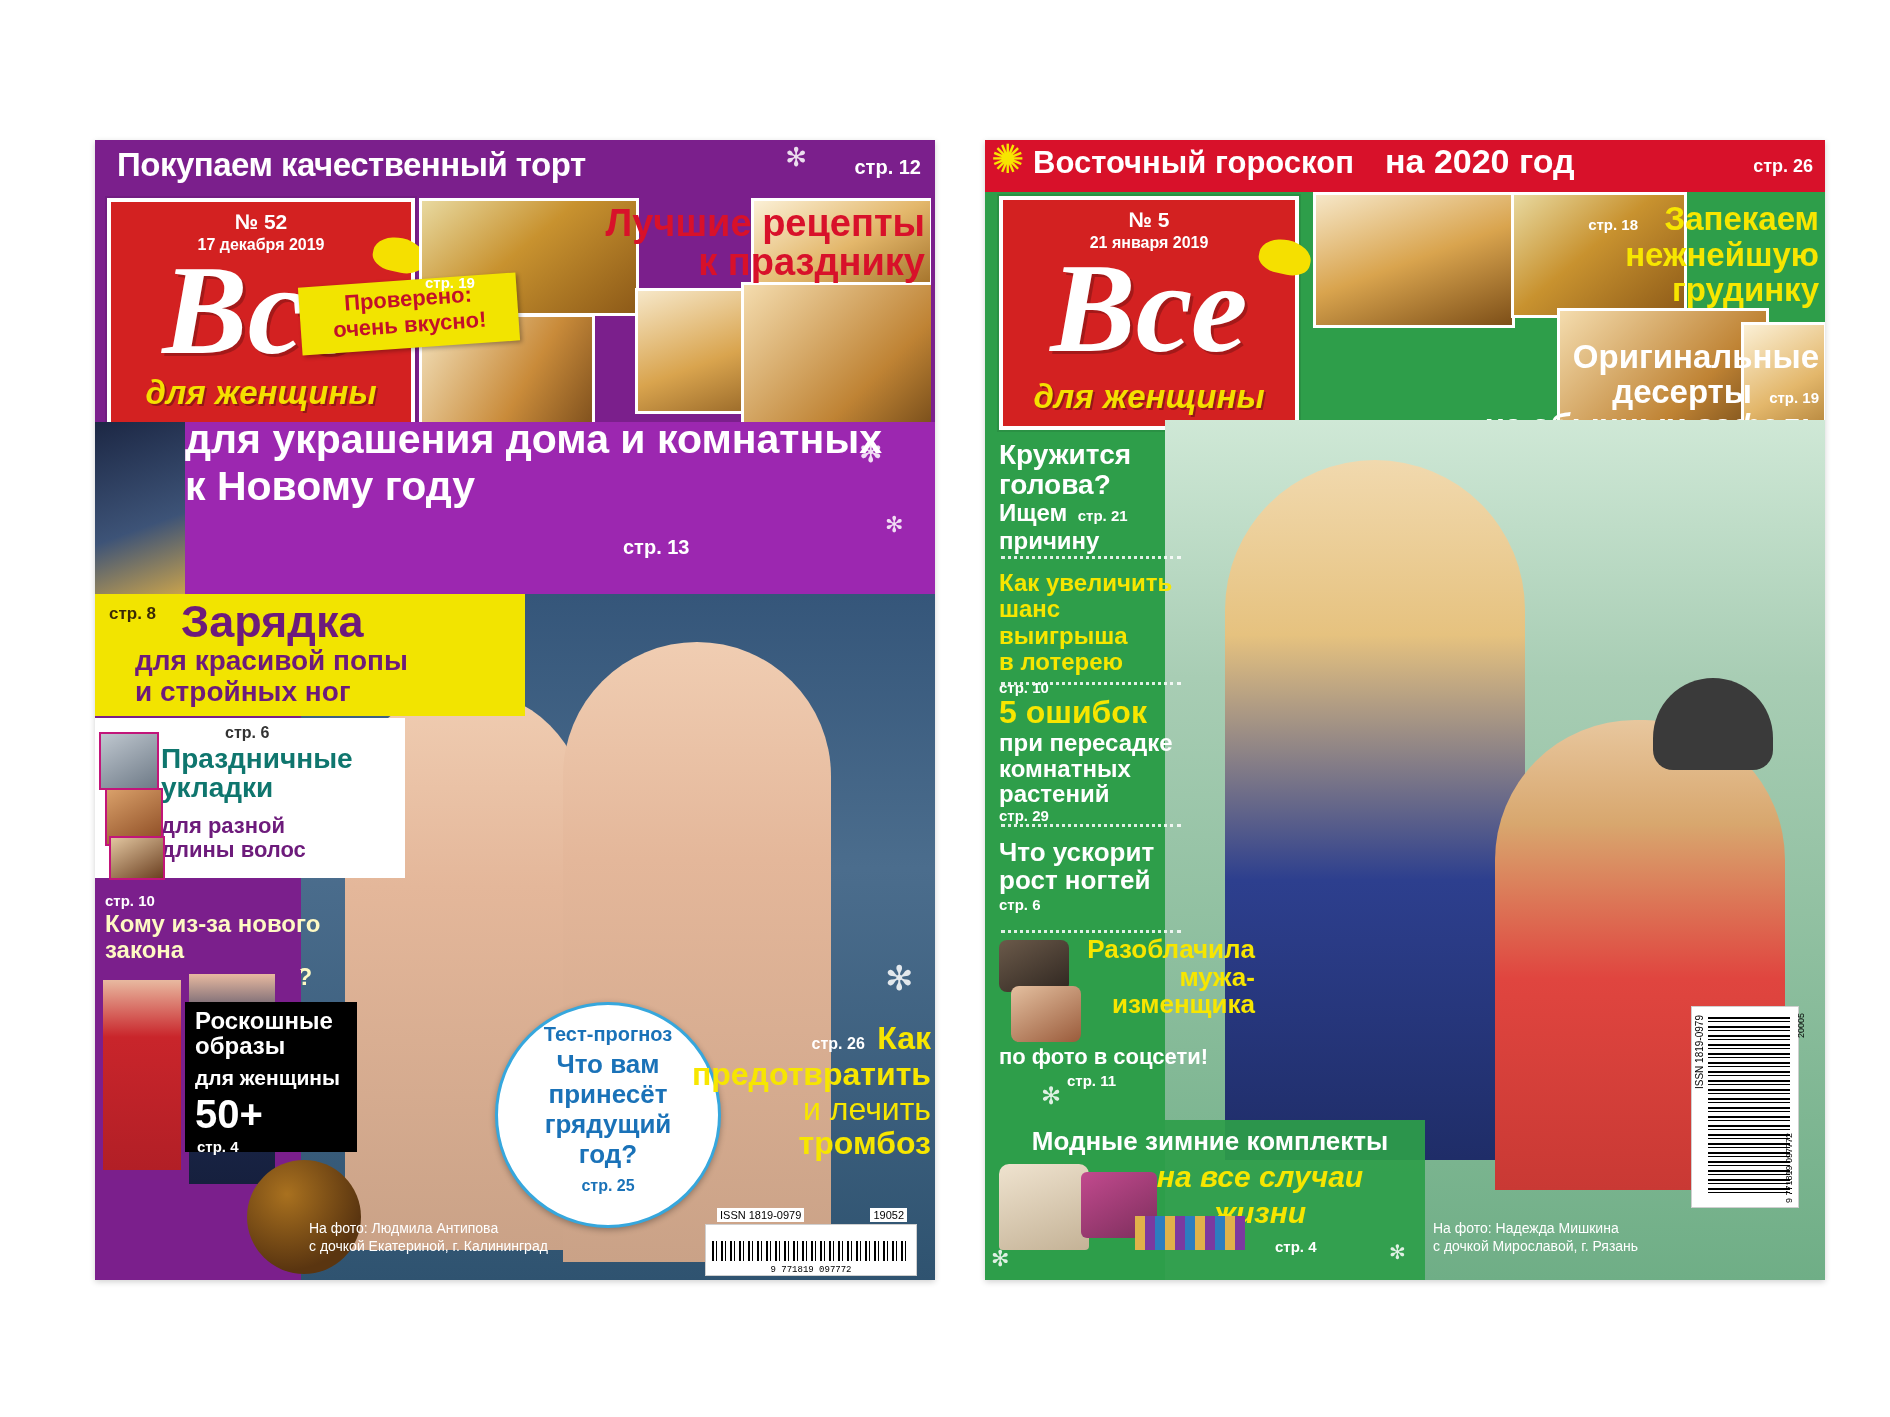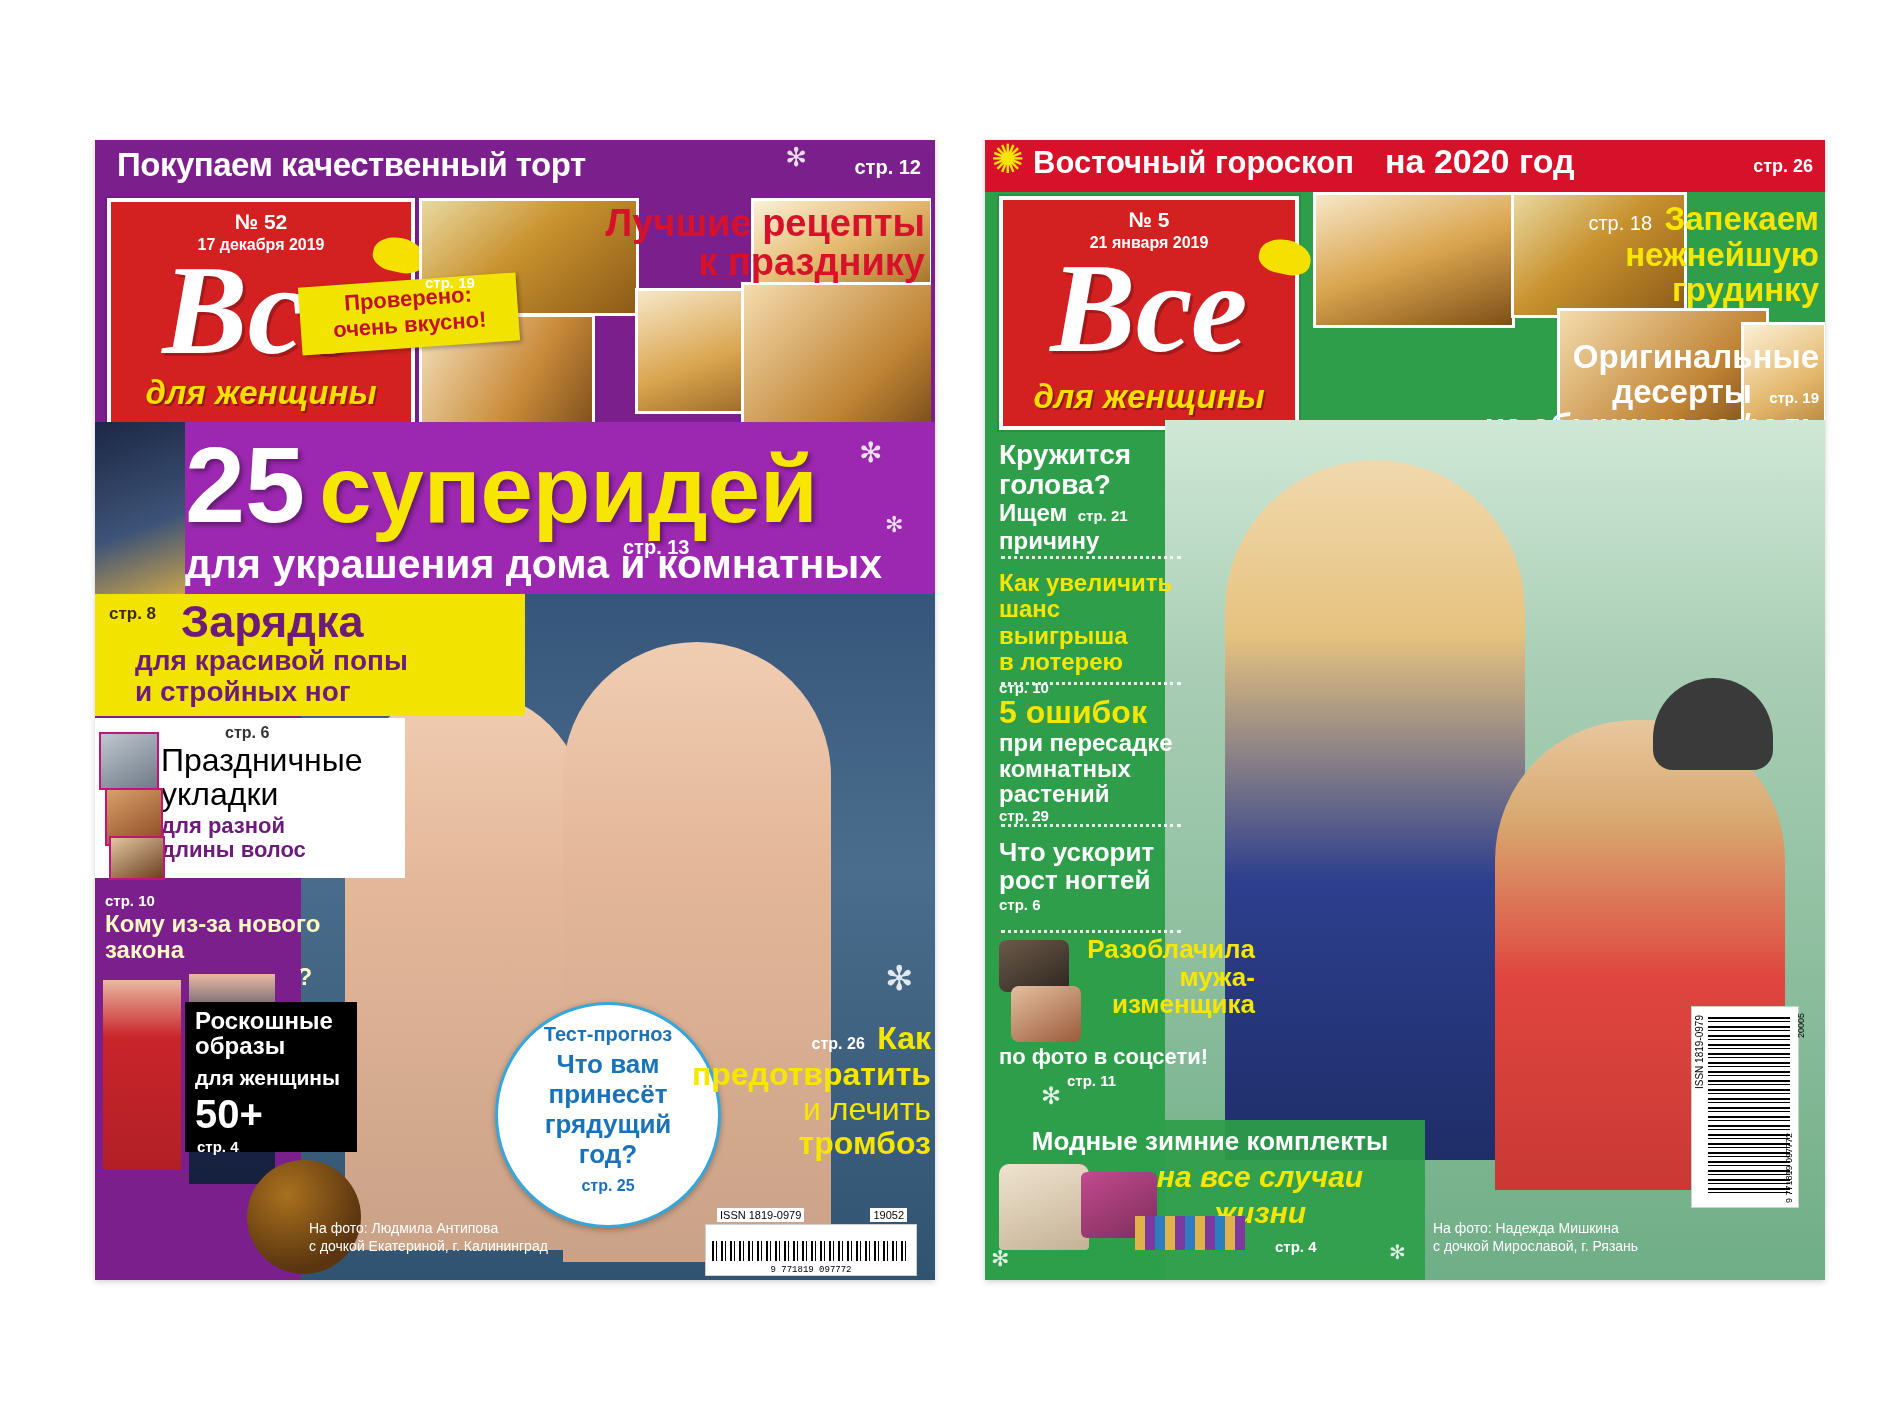--- a/index.html
+++ b/index.html
@@ -177,24 +177,20 @@
     </div>
 
     <div class="abs sticker" style="left:205px; top:140px; width:218px; height:62px; padding-top:6px;">
       <div class="l1" style="font-size:22px;">Проверено:</div>
       <div class="l2" style="font-size:22px;">очень вкусно!</div>
     </div>
     <div class="abs" style="left:330px; top:134px; font-size:15px; font-weight:bold; color:#ffffff;">стр. 19</div>
 
     <div class="abs purple-band" style="left:0; top:282px; width:840px; height:172px;"></div>
     <div class="abs" style="left:90px; top:282px; width:700px;">
-      <div style="display:flex; align-items:baseline; justify-content:flex-start;">
-        <span style="font-size:108px; font-weight:bold; color:#ffffff; text-shadow:3px 3px 4px rgba(0,0,0,0.35);">25</span>
-        <span style="font-size:94px; font-weight:bold; color:#f7e600; margin-left:14px; text-shadow:3px 3px 4px rgba(0,0,0,0.35);">суперидей</span>
-      </div>
       <div style="font-size:41px; font-weight:bold; color:#ffffff; margin-top:-6px;">для украшения дома и комнатных</div>
       <div style="font-size:41px; font-weight:bold; color:#ffffff;">к Новому году</div>
     </div>
     <div class="abs" style="left:528px; top:396px; font-size:20px; font-weight:bold; color:#ffffff;">стр. 13</div>
     <div class="abs snow" style="left:764px; top:296px; font-size:28px;">✻</div>
     <div class="abs snow" style="left:790px; top:372px; font-size:22px;">✻</div>
 
     <div class="abs" style="left:0; top:282px; width:90px; height:172px; background:linear-gradient(160deg,#1c2744,#3d5377 60%,#c8a24d);"></div>
 
     <div class="abs" style="left:206px; top:454px; width:634px; height:686px; background:linear-gradient(180deg,#35567a 0%,#4b6d8d 40%,#2f5370 100%);">
@@ -204,21 +200,21 @@
 
     <div class="abs yellow-band" style="left:0; top:454px; width:430px; height:122px;">
       <div class="abs" style="left:14px; top:10px; font-size:17px; font-weight:bold; color:#3b2a05;">стр. 8</div>
       <div class="abs" style="left:86px; top:2px; font-size:45px; font-weight:bold; color:#6d1b7b;">Зарядка</div>
       <div class="abs" style="left:40px; top:52px; font-size:28px; font-weight:bold; color:#6d1b7b; line-height:1.1; white-space:pre-line;">для красивой попы
 и стройных ног</div>
     </div>
 
     <div class="abs" style="left:0; top:578px; width:310px; height:160px; background:#ffffff;">
       <div class="abs" style="left:130px; top:6px; font-size:16px; font-weight:bold; color:#333;">стр. 6</div>
-      <div class="abs" style="left:66px; top:26px; font-size:32px; font-weight:normal; color:#000000; line-height:1.05; white-space:pre-line;">Праздничные
+      <div class="abs" style="left:66px; top:26px; font-size:28px; font-weight:bold; color:#0f766e; line-height:1.05; white-space:pre-line;">Праздничные
 укладки</div>
       <div class="abs" style="left:66px; top:96px; font-size:22px; font-weight:bold; color:#6d1b7b; line-height:1.1; white-space:pre-line;">для разной
 длины волос</div>
       <div class="abs" style="left:4px; top:14px; width:56px; height:54px; background:linear-gradient(150deg,#bfc7cf,#6e7a87); border:2px solid #c2157a;"></div>
       <div class="abs" style="left:10px; top:70px; width:54px; height:54px; background:linear-gradient(150deg,#d9a06a,#8b4a22); border:2px solid #c2157a;"></div>
       <div class="abs" style="left:14px; top:118px; width:52px; height:40px; background:linear-gradient(150deg,#e2c6a0,#6b3f20); border:2px solid #c2157a;"></div>
     </div>
 
     <div class="abs" style="left:10px; top:752px; width:300px;">
       <div style="font-size:15px; font-weight:bold; color:#ffffff;">стр. 10</div>
@@ -289,21 +285,21 @@
     </div>
 
     <div class="abs" style="left:318px; top:52px; width:522px; height:268px; overflow:hidden;">
       <div class="abs food f2" style="left:10px; top:0px; width:196px; height:130px;"></div>
       <div class="abs food f1" style="left:208px; top:0px; width:170px; height:120px;"></div>
       <div class="abs food f5" style="left:254px; top:116px; width:206px; height:150px;"></div>
       <div class="abs food f4" style="left:438px; top:130px; width:80px; height:136px;"></div>
     </div>
 
     <div class="abs" style="left:500px; top:60px; width:334px; text-align:right;">
-      <div style="font-size:20px; font-weight:normal; color:#ffffff; display:inline-block; margin-right:8px;">стр. 18</div>
+      <div style="font-size:15px; font-weight:bold; color:#ffffff; display:inline-block; margin-right:22px;">стр. 18</div>
       <span style="font-size:33px; font-weight:bold; color:#f7e600;">Запекаем</span>
       <div style="font-size:33px; font-weight:bold; color:#f7e600; line-height:1.06;">нежнейшую</div>
       <div style="font-size:33px; font-weight:bold; color:#f7e600; line-height:1.06;">грудинку</div>
     </div>
 
     <div class="abs" style="left:380px; top:200px; width:454px; text-align:right;">
       <div style="font-size:33px; font-weight:bold; color:#ffffff; line-height:1.05;">Оригинальные</div>
       <div style="font-size:33px; font-weight:bold; color:#ffffff; line-height:1.05;">
         <span>десерты</span>
         <span style="font-size:15px; margin-left:8px;">стр. 19</span>

